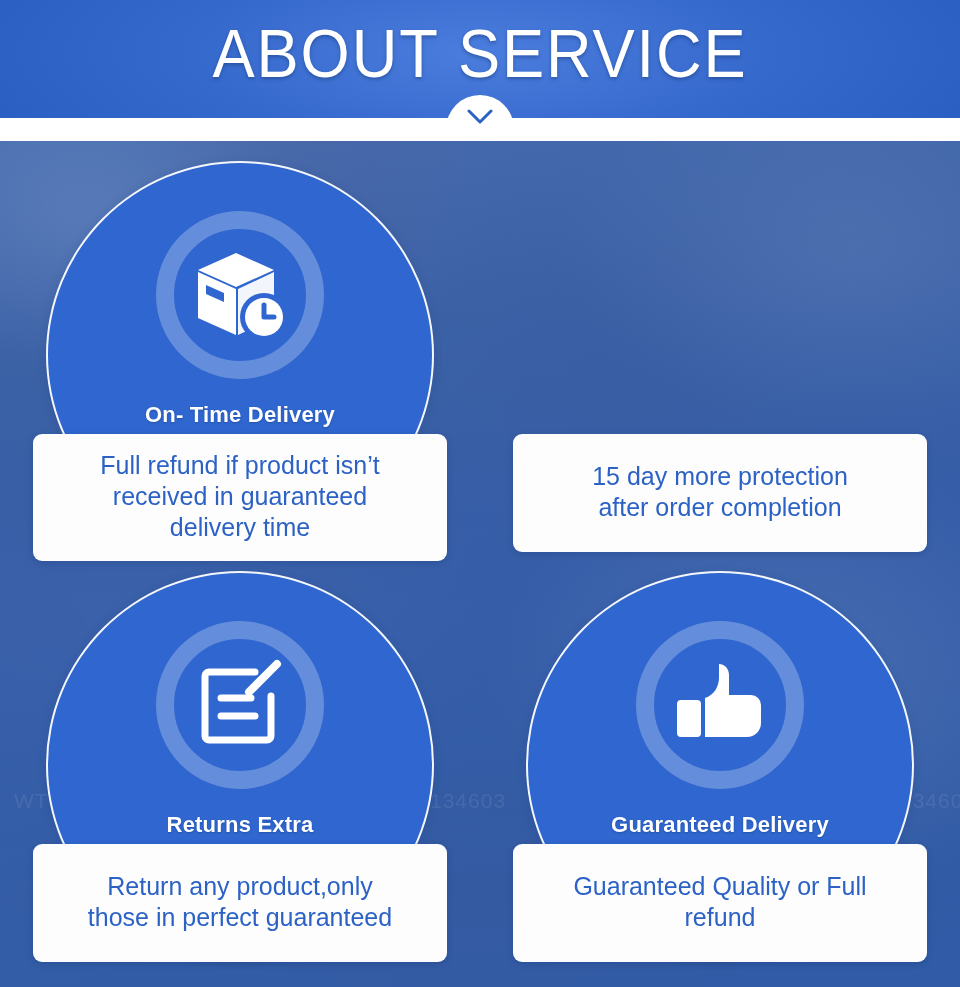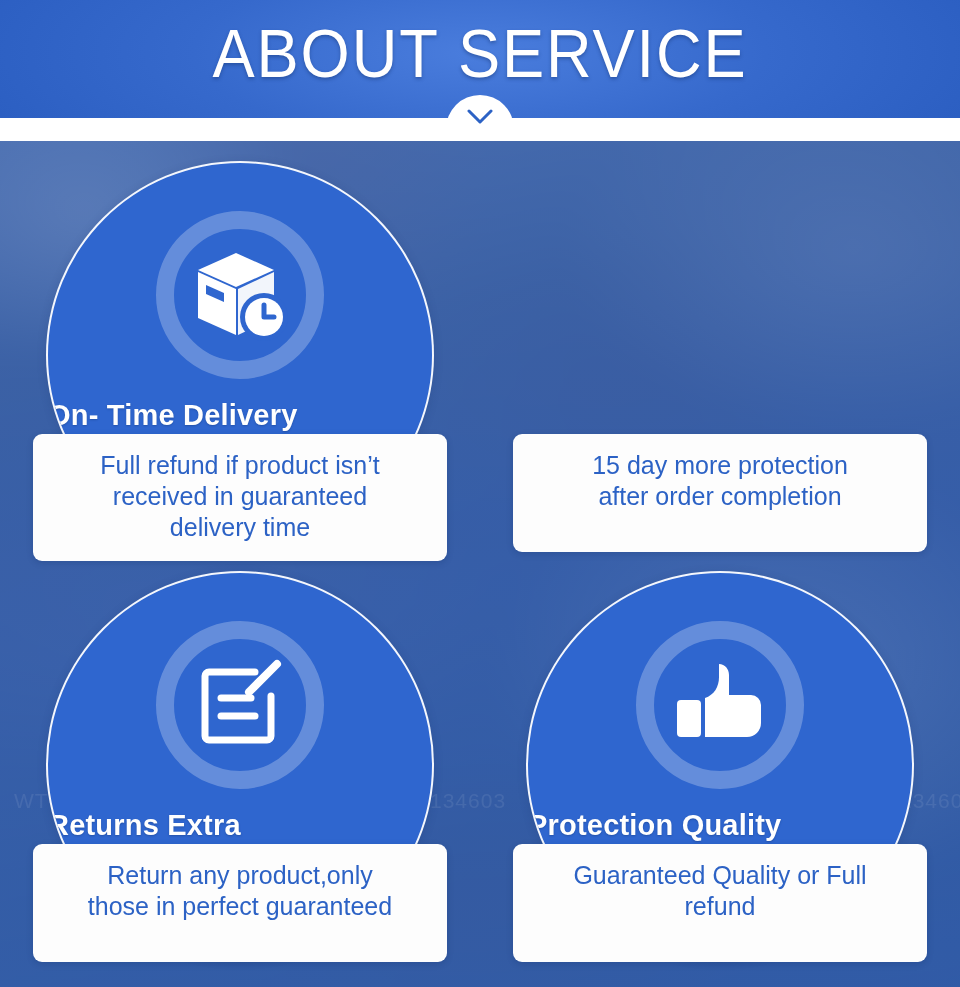--- a/index.html
+++ b/index.html
@@ -173,42 +173,43 @@
     align-items: center;
     justify-content: center;
   }
   .icon-holder svg { display: block; }
 
   .card-title {
     position: absolute;
     left: 0;
     right: 0;
     top: 235px;
+    text-align: center;
     color: #ffffff;
-    font-size: 29px;
+    font-size: 22px;
     line-height: 34px;
     font-weight: bold;
     letter-spacing: 0.2px;
     text-shadow: 0 1px 2px rgba(18,45,100,0.35);
     white-space: nowrap;
   }
 
   .desc-box {
     position: absolute;
     left: 3px;
     top: 281px;
     width: 414px;
     background: #fdfdfd;
     border-radius: 9px;
     box-shadow: 0 2px 6px rgba(15,40,95,0.22);
     padding: 16px 14px 18px 14px;
     box-sizing: border-box;
     min-height: 118px;
     display: flex;
-    align-items: flex-start;
+    align-items: center;
     justify-content: center;
   }
   .desc-text {
     color: #2c62c5;
     font-size: 25px;
     line-height: 31px;
     text-align: center;
     font-weight: 400;
     white-space: pre-line;
   }
@@ -297,21 +298,21 @@
 
       <div class="card card-c4">
         <div class="circle">
           <div class="icon-ring"></div>
           <div class="icon-holder">
             <svg width="90" height="90" viewBox="0 0 90 90">
               <path d="M44 4 c6 0 10 5 10 11 v20 h22 a10 10 0 0 1 10 10 v18 a14 14 0 0 1 -14 14 H30 V38 c9 -3 14 -11 14 -21 Z" fill="#ffffff"></path>
               <rect x="2" y="40" width="24" height="37" rx="4" fill="#ffffff"></rect>
             </svg>
           </div>
-          <div class="card-title">Protection Quality</div>
+          <div class="card-title">Guaranteed Delivery</div>
         </div>
         <div class="desc-box">
           <div class="desc-text">Guaranteed Quality or Full
 refund</div>
         </div>
       </div>
 
     </div>
   </div>
 </div>

